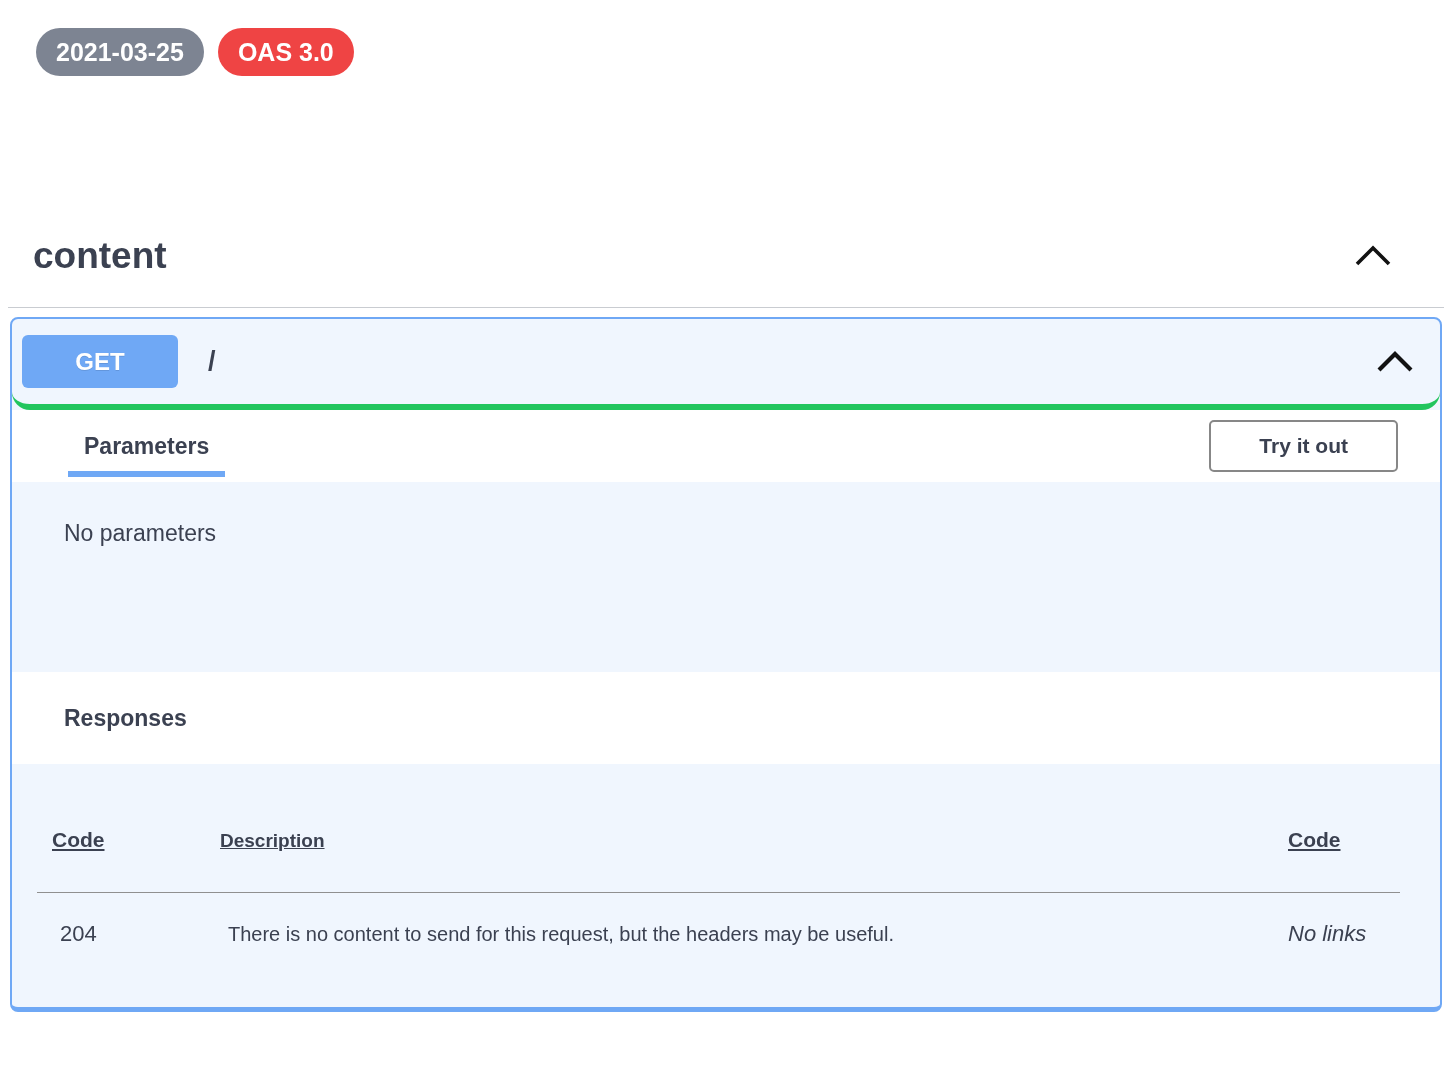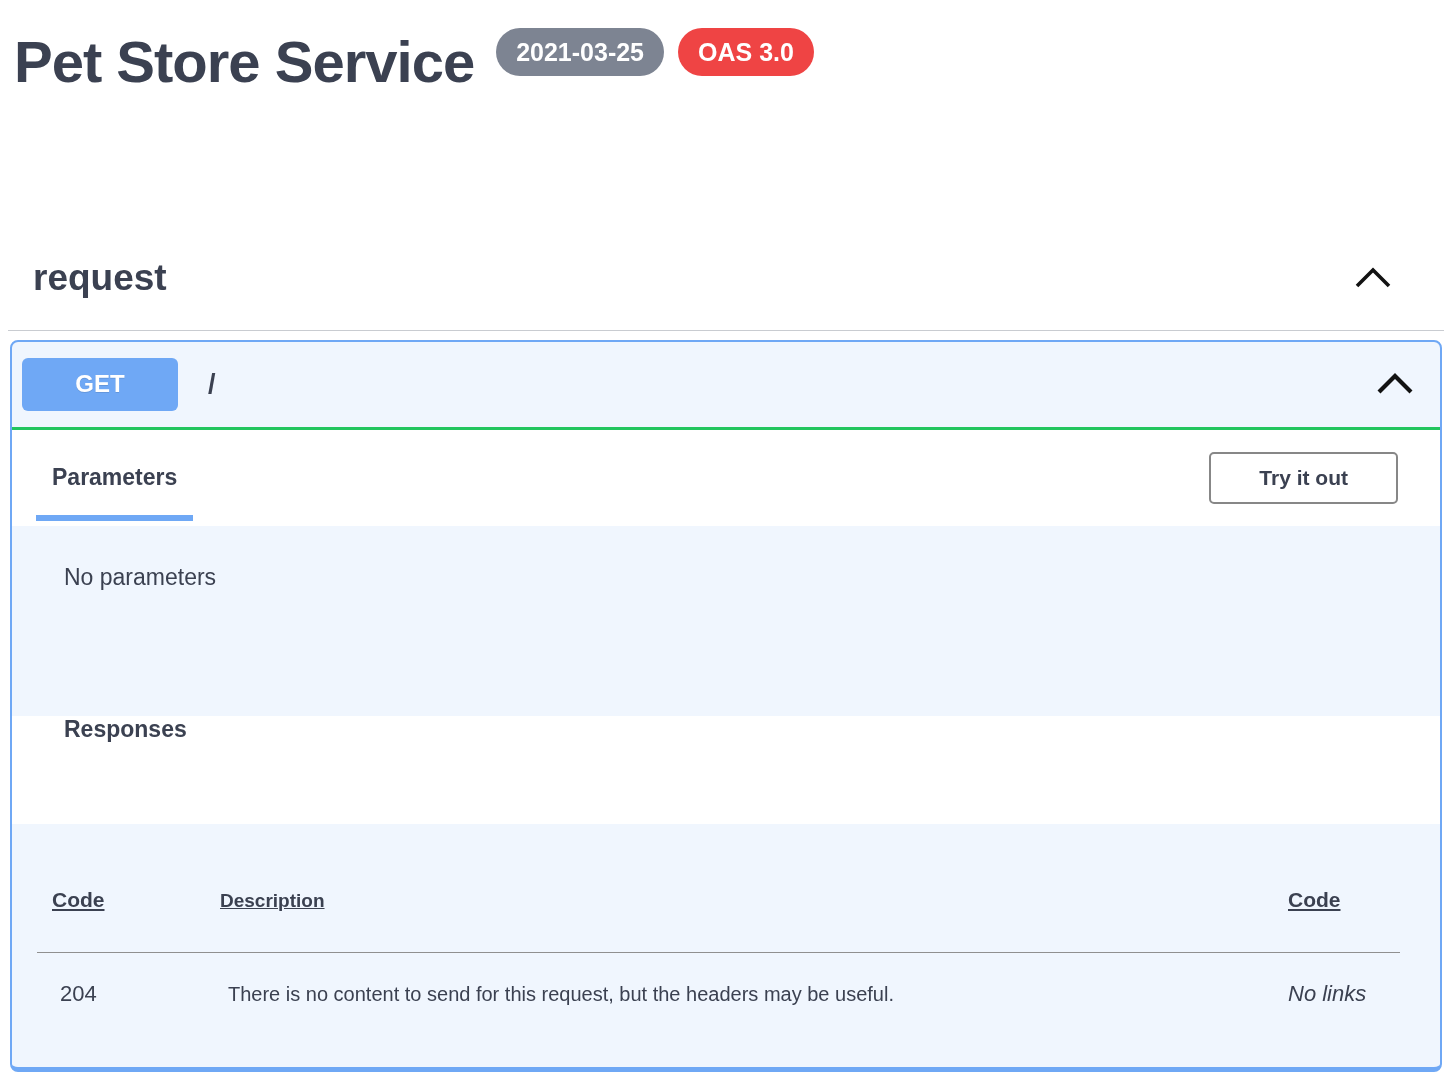--- a/index.html
+++ b/index.html
@@ -38,89 +38,89 @@
     margin: 9px 10px 0;
     border: 2px solid #6fa8f5;
     border-bottom-width: 5px;
     border-radius: 8px;
     background: #f0f6fe;
     overflow: hidden;
   }
   .opblock-summary {
     display: flex; align-items: center;
     padding: 16px 25px 16px 10px;
-    border-bottom: 3px solid #22c55e;
+    border-bottom: 6px solid #22c55e;
     cursor: pointer;
+    border-radius: 18px;
   }
   .method-btn {
     width: 156px; height: 53px;
     background: #6fa8f5; color: #fff;
     font-family: inherit; font-weight: bold; font-size: 24px;
     border: none; border-radius: 6px;
     display: flex; align-items: center; justify-content: center;
     text-shadow: 0 1px 0 rgba(0,0,0,.1);
   }
   .op-path { margin-left: 30px; font-size: 27px; font-weight: 600; color: #3b4151; }
   .opblock-summary .collapse-btn { margin-left: auto; }
 
   
   .params-head {
-    background: #fff; height: 96px;
+    background: #fff; height: 72px;
     display: flex; align-items: stretch; justify-content: space-between;
-    padding: 0 42px 0 24px;
+    padding: 0 42px 0 56px;
     gap: 32px;
   }
   .tab { position: relative; display: flex; align-items: center; padding: 0 16px; cursor: pointer; }
   .tab::after { content: ""; position: absolute; left: 0; right: 0; bottom: 5px; height: 6px; background: #6fa8f5; }
   .tab-label { font-size: 23px; font-weight: bold; }
   .try-btn {
     align-self: center;
     background: #fff; color: #3b4151;
     border: 2px solid #878787; border-radius: 5px;
     padding: 12px 48px;
     font-family: inherit; font-size: 21px; font-weight: bold;
     cursor: pointer;
   }
 
   
   .params-body { height: 190px; padding: 38px 36px 0 52px; }
   .no-params { font-size: 23px; }
 
   
-  .responses-head { background: #fff; height: 108px; display: flex; padding-left: 52px; }
+  .responses-head { background: #fff; height: 92px; display: flex; align-items: center; padding-left: 52px; }
   .responses-title { font-size: 23px; font-weight: bold; }
 
   .responses-body { padding: 64px 40px 60px 40px; }
   .rt-headrow { display: flex; align-items: baseline; line-height: 1.15; text-decoration: underline; }
   .col-code  { width: 168px; }
   .col-desc  { flex: 1; padding-right: 40px; }
   .col-links { width: 112px; }
   .rt-headrow .col-code  { font-size: 21px; font-weight: bold; }
   .rt-headrow .col-desc  { font-size: 19px; font-weight: bold; }
   .rt-headrow .col-links { font-size: 21px; font-weight: bold; }
   .rt-divider { border: none; border-top: 1px solid #909090; margin: 40px 0 0 -15px; }
   .rt-row { display: flex; align-items: flex-start; padding-top: 28px; }
   .rt-row .col-code  { font-size: 22px; margin-left: 8px; }
   .rt-row .col-desc  { font-size: 20px; padding-top: 2px; }
   .rt-row .col-links { font-size: 22px; font-style: italic; }
 </style>
 </head>
 <body>
 
 <div class="info-header">
-  <h1 class="page-title">Pet Store Service</h1>
   <div class="badges">
     <span class="badge badge-version">2021-03-25</span>
     <span class="badge badge-oas">OAS 3.0</span>
   </div>
 </div>
 
 <div class="tag-section">
   <div class="tag-head">
-    <h3 class="tag-title">request</h3>
+    <h3 class="tag-title">content</h3>
     <button class="collapse-btn">
       <span>
         <svg class="chev" width="42" height="32" viewBox="0 0 42 32">
           <polyline points="5,24 21,8 37,24" fill="none" stroke="#121212" stroke-width="3.6" stroke-linecap="butt"></polyline>
         </svg>
       </span>
     </button>
   </div>
 
   <div class="opblock">

